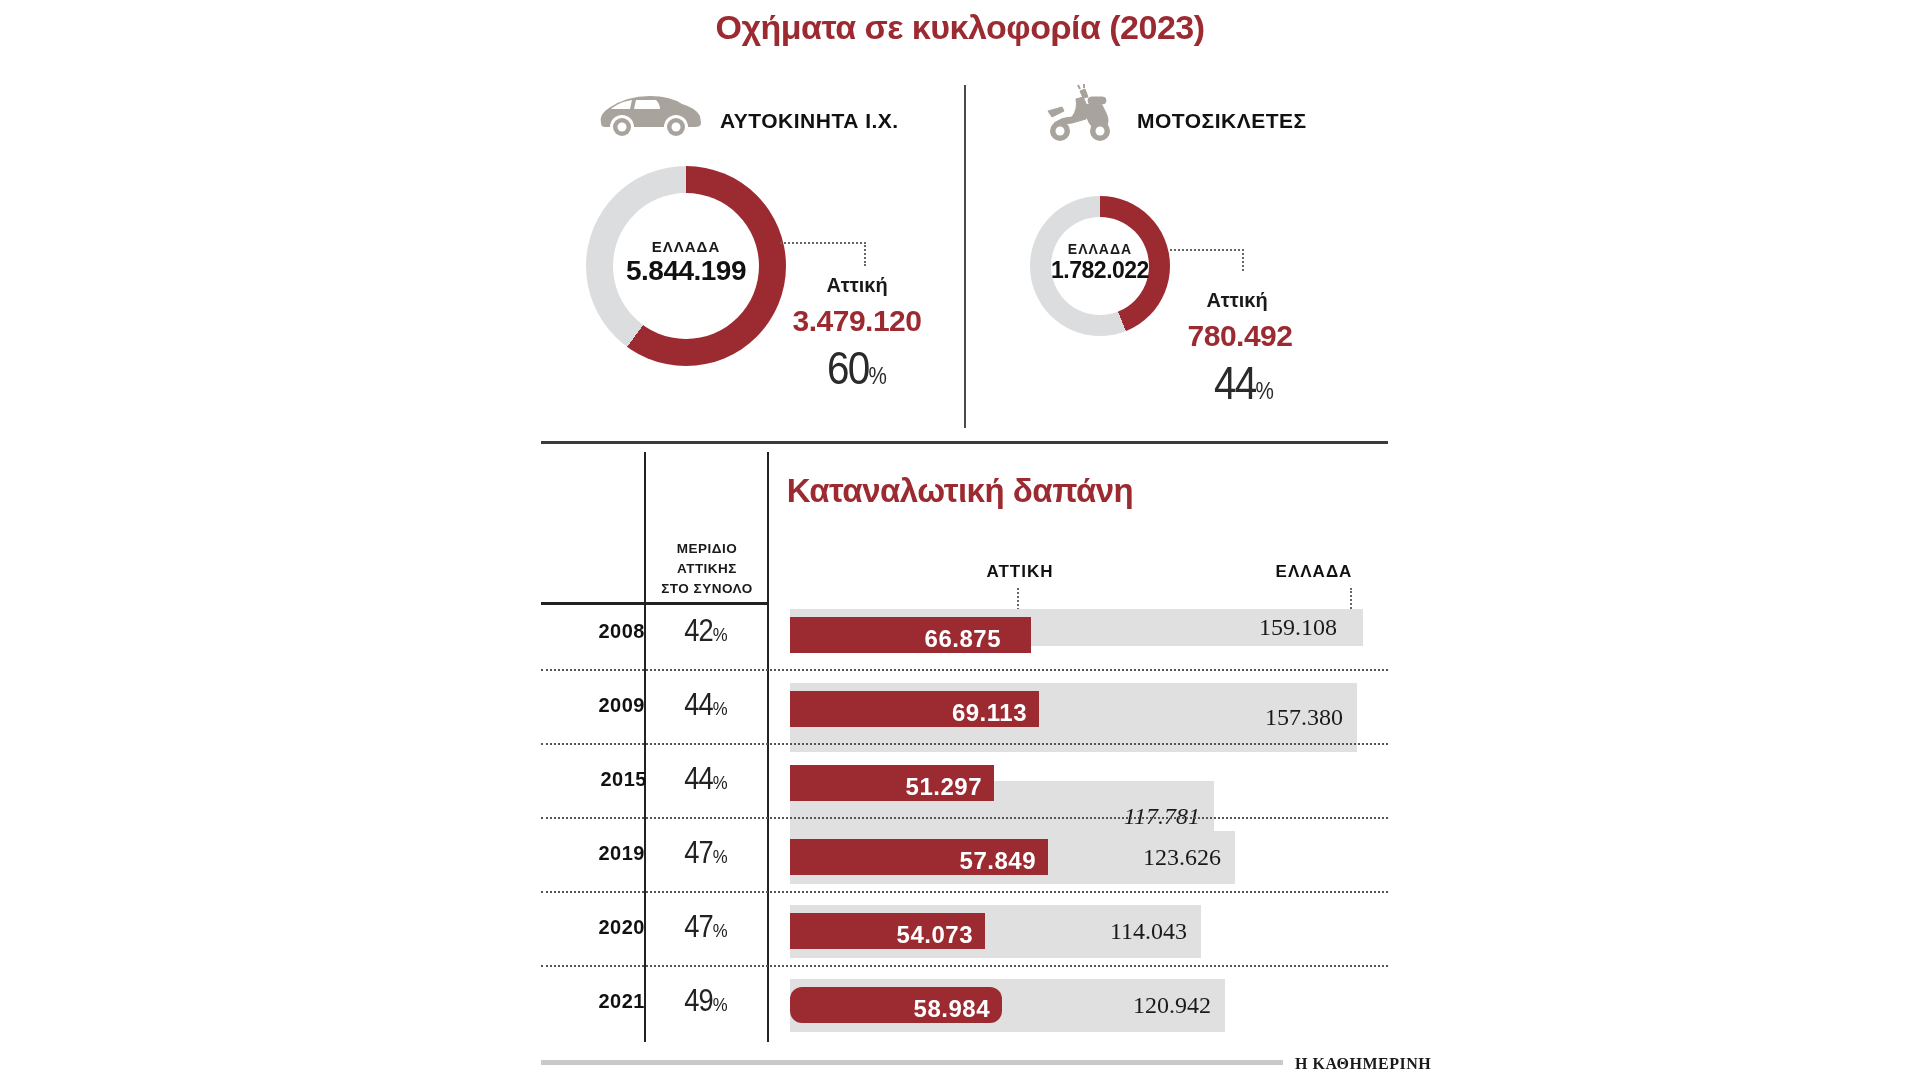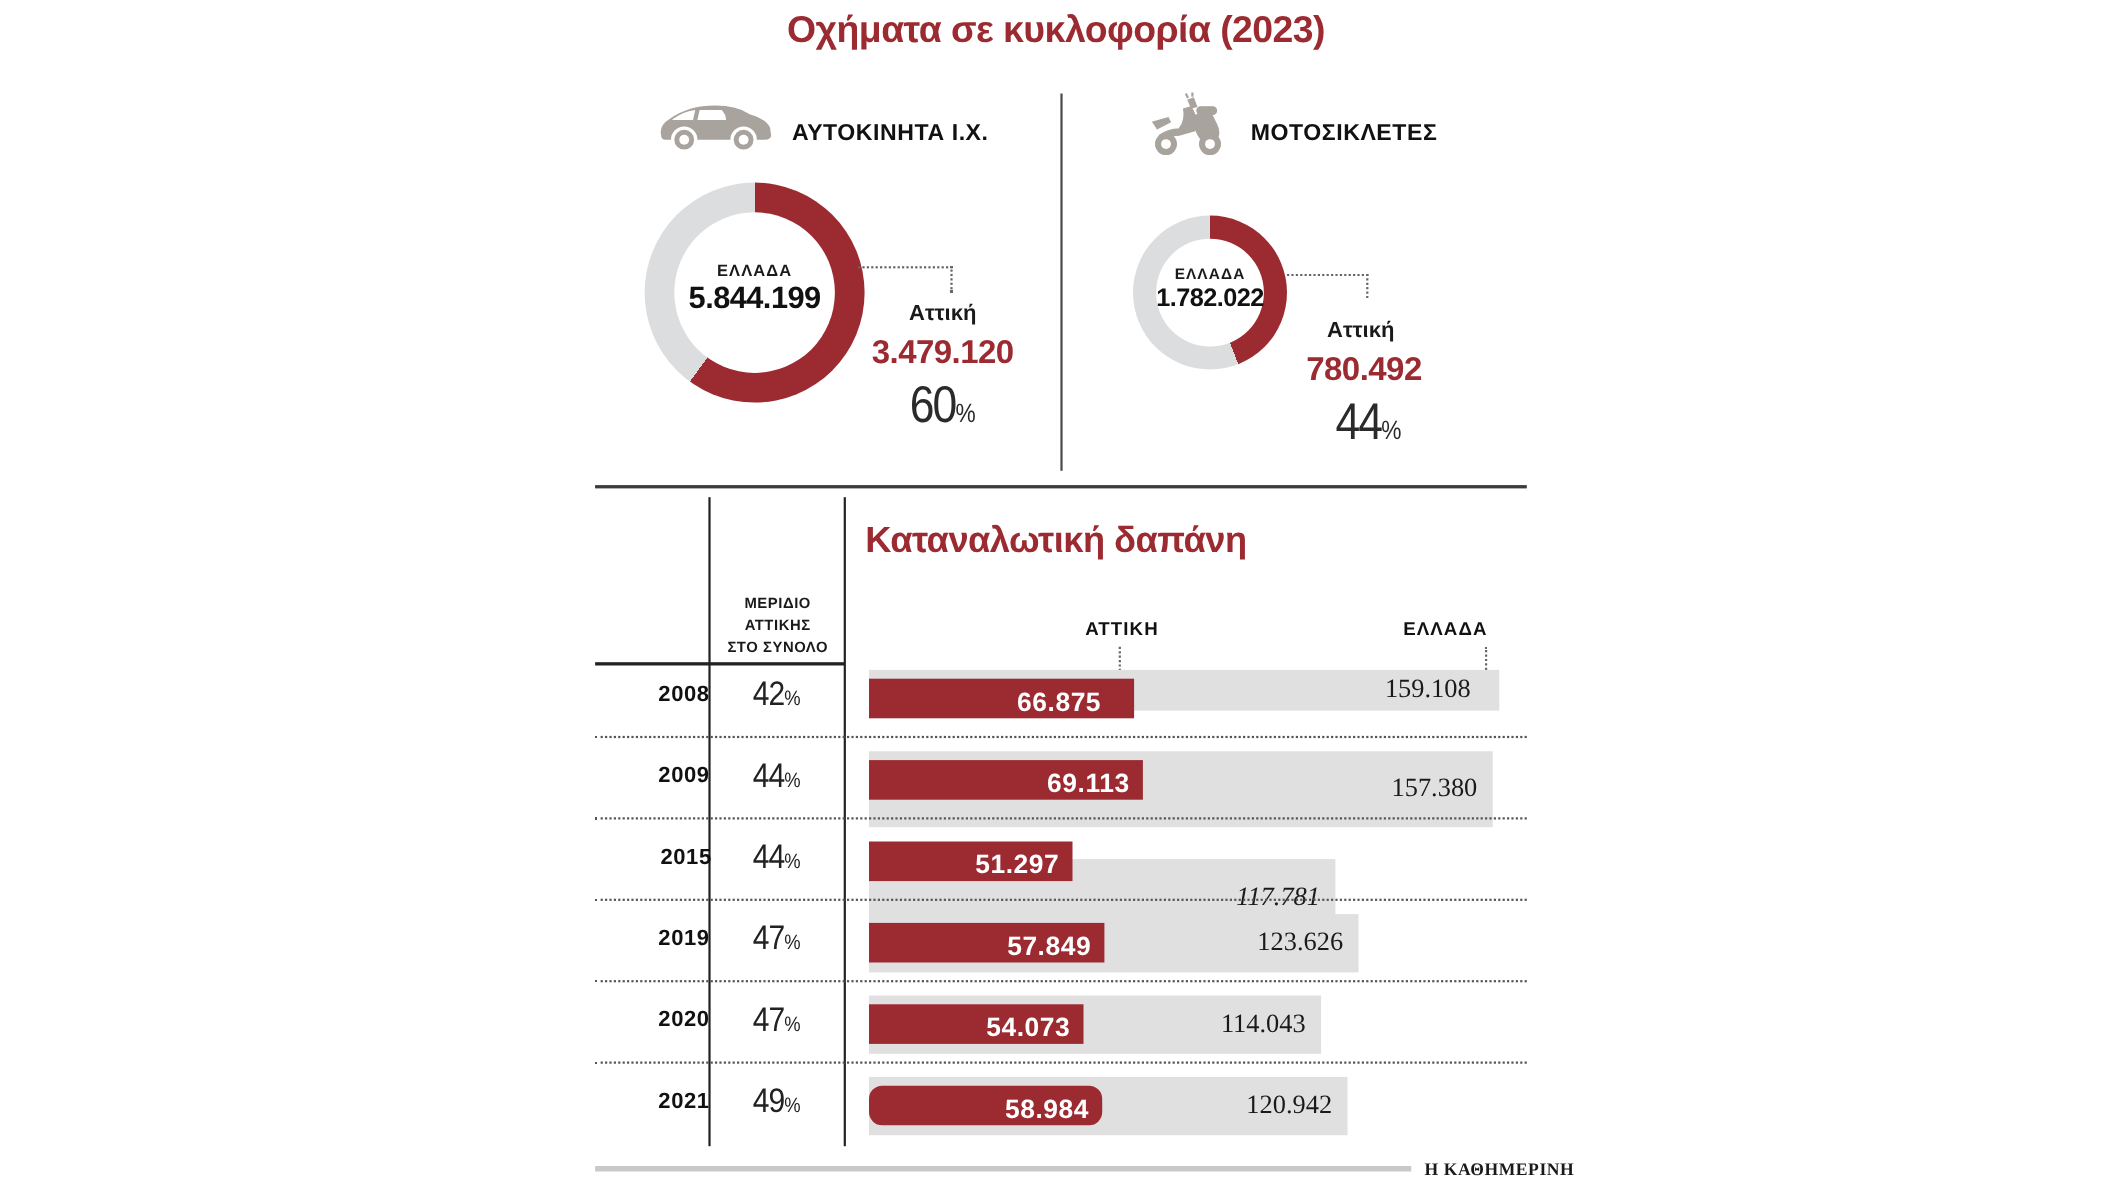--- a/index.html
+++ b/index.html
@@ -151,32 +151,32 @@
           <span class="rval">69.113</span>
         </div>
   </div>
 <div class="abs row-sep" style="left: 541px; top: 669px; width: 847px;"></div>
   <div>
     <div class="abs year center" style="left: 543px; top: 768px; width: 104px;">2015</div>
     <div class="abs share center" style="left: 646px; top: 761px; width: 120px;"><span class="n">44</span><span class="s">%</span></div>
     <div class="abs gbar" style="left: 790px; top: 781px; width: 424px; height: 70px; font-style: italic;">
           <span class="gval">117.781</span>
         </div>
-    <div class="abs rbar" style="left: 790px; top: 765px; width: 185px; height: 36px;">
+    <div class="abs rbar" style="left: 790px; top: 765px; width: 204px; height: 36px;">
           <span class="rval">51.297</span>
         </div>
   </div>
 <div class="abs row-sep" style="left: 541px; top: 743px; width: 847px;"></div>
   <div>
     <div class="abs year center" style="left: 541px; top: 842px; width: 104px;">2019</div>
     <div class="abs share center" style="left: 646px; top: 835px; width: 120px;"><span class="n">47</span><span class="s">%</span></div>
     <div class="abs gbar" style="left: 790px; top: 831px; width: 445px; height: 53px;">
           <span class="gval">123.626</span>
         </div>
-    <div class="abs rbar" style="left: 790px; top: 839px; width: 214px; height: 36px;">
+    <div class="abs rbar" style="left: 790px; top: 839px; width: 214px; height: 36px; padding-left: 44px;">
           <span class="rval">57.849</span>
         </div>
   </div>
 <div class="abs row-sep" style="left: 541px; top: 817px; width: 847px;"></div>
   <div>
     <div class="abs year center" style="left: 541px; top: 916px; width: 104px;">2020</div>
     <div class="abs share center" style="left: 646px; top: 909px; width: 120px;"><span class="n">47</span><span class="s">%</span></div>
     <div class="abs gbar" style="left: 790px; top: 905px; width: 411px; height: 53px;">
           <span class="gval">114.043</span>
         </div>

